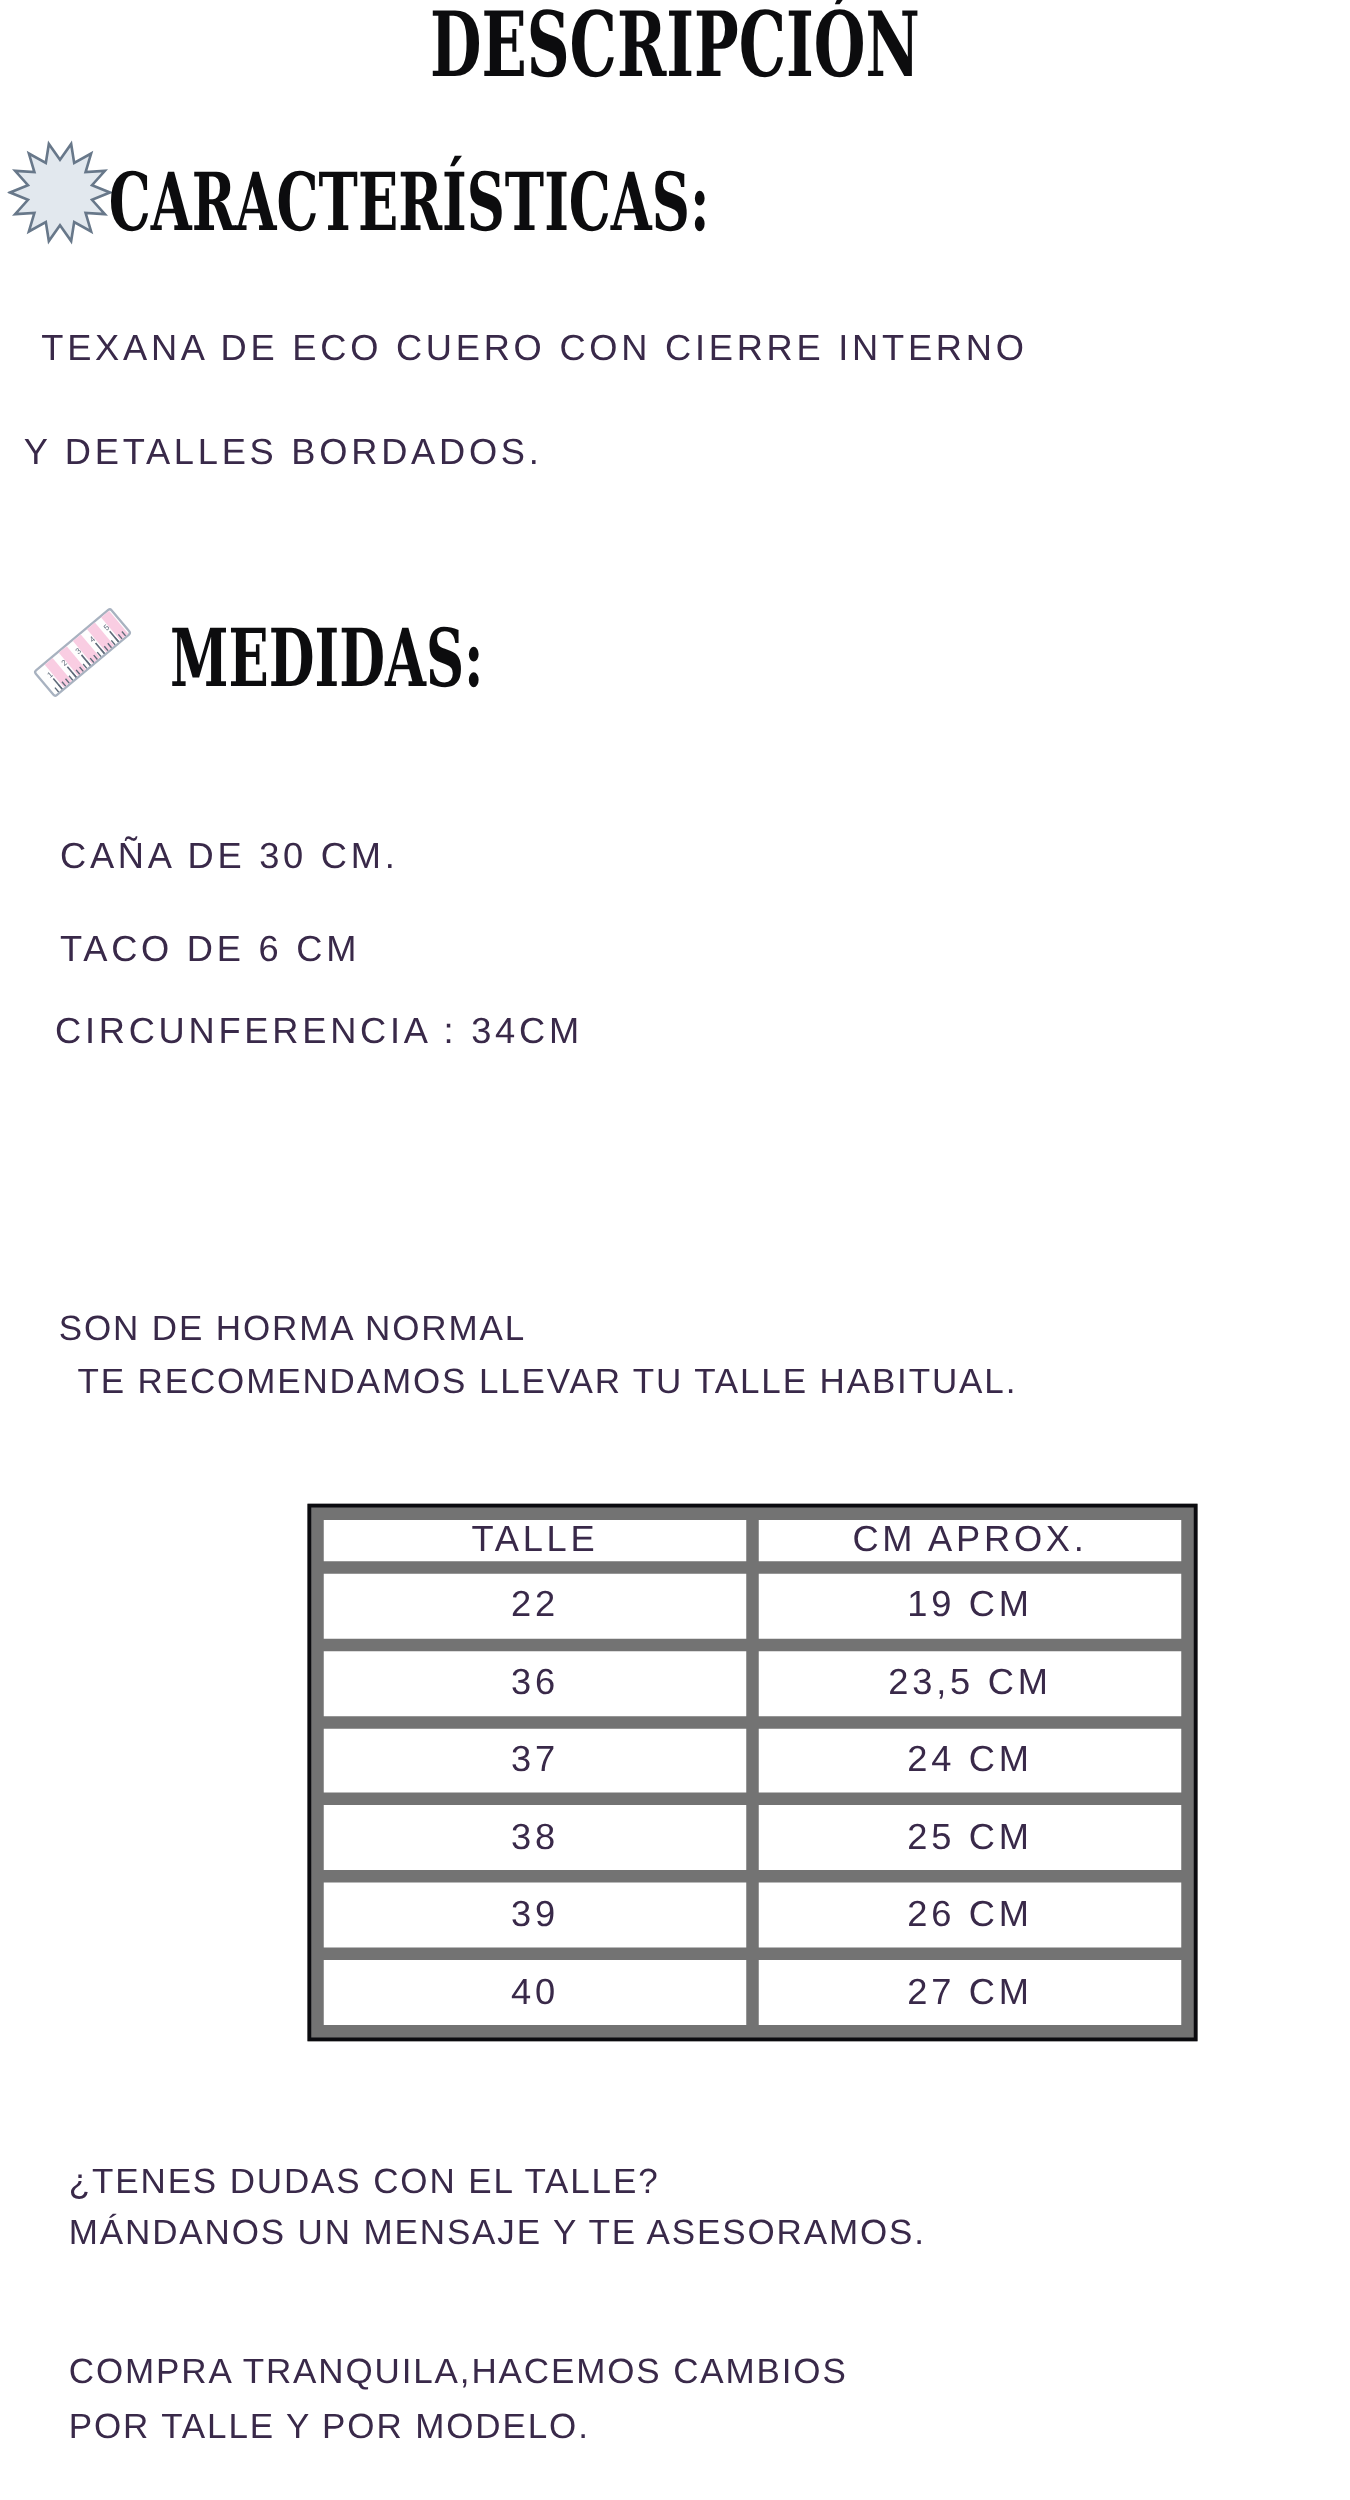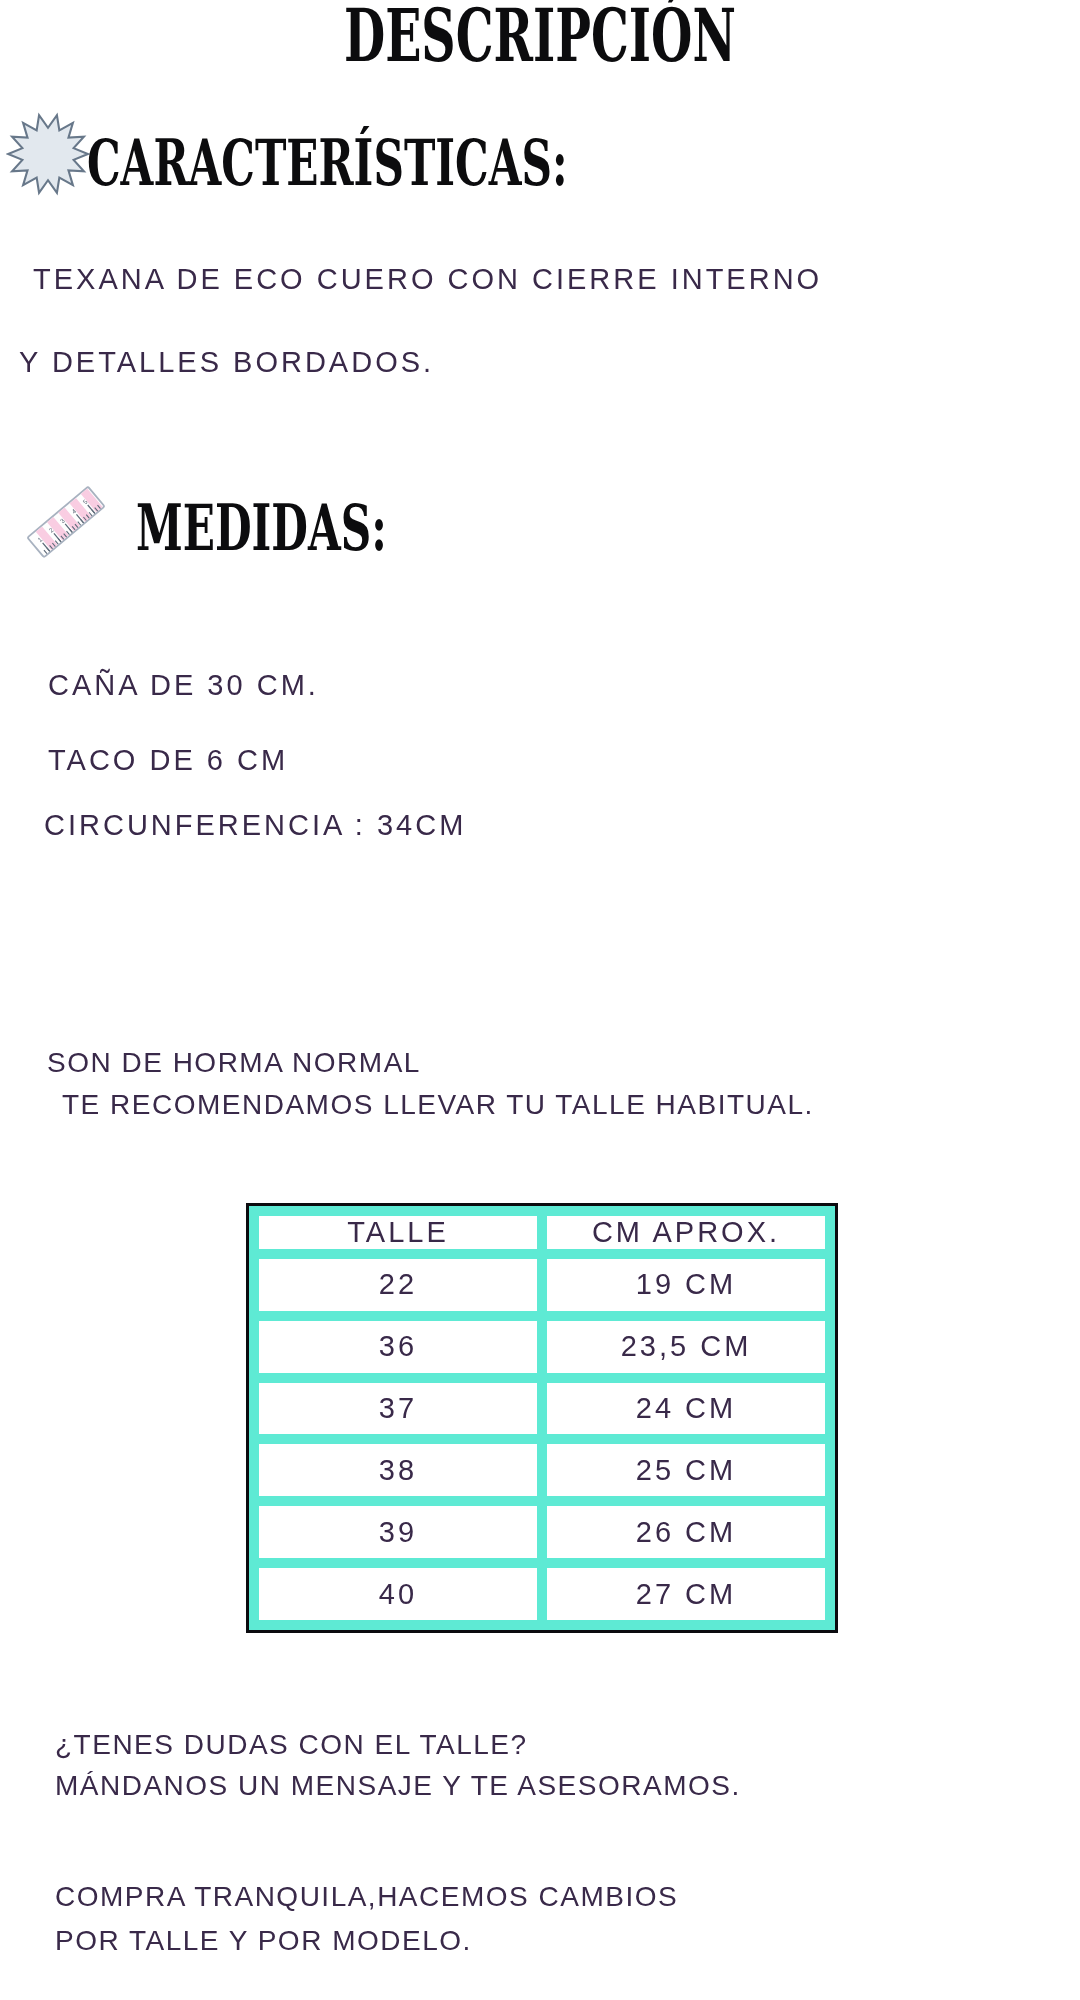--- a/index.html
+++ b/index.html
@@ -35,24 +35,24 @@
     white-space:nowrap;
   }
   .wide  { font-size:29px; letter-spacing:3px; }   
   .norm  { font-size:28px; letter-spacing:1.5px; } 
   
   .icon { position:absolute; }
   
   .size-table {
     position:absolute;
     left:246px; top:1203px;
-    width:592px; height:430px;
+    width:712px; height:430px;
     border-collapse:separate;
     border-spacing:10px;
-    background:#5eead4;
+    background:#737373;
     border:3px solid #0b0b0f;
     table-layout:fixed;
   }
   .size-table th, .size-table td {
     background:#ffffff;
     text-align:center;
     vertical-align:middle;
     font-weight:400;
     font-size:29px;
     letter-spacing:3px;

